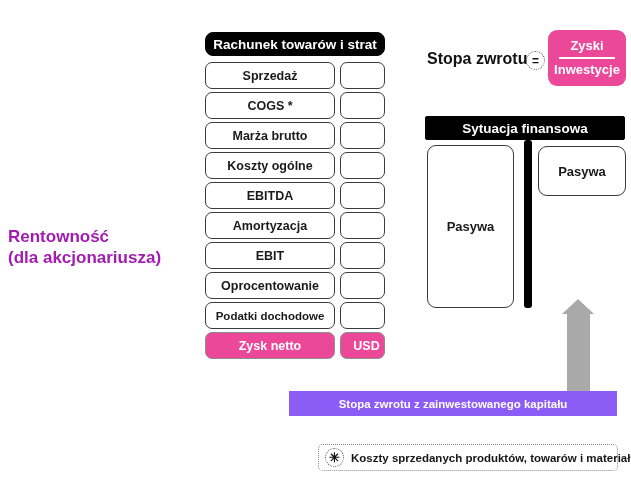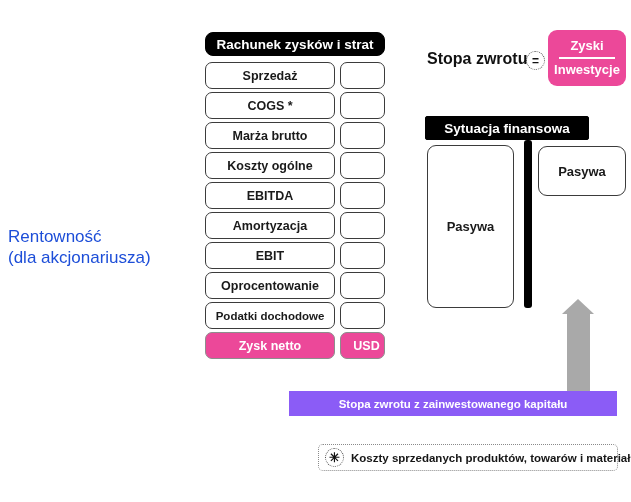--- a/index.html
+++ b/index.html
@@ -54,22 +54,22 @@
     border: 1.6px solid #8d8d8d;
   }
 
   
   #profitability-title {
     position: absolute;
     left: 8px;
     top: 226px;
     width: 190px;
     font-size: 17px;
-    font-weight: normal;
-    color: #1d4ed8;
+    font-weight: bold;
+    color: #a21caf;
     line-height: 1.25;
   }
 
   
   #pnl-header {
     left: 205px; top: 32px; width: 180px; height: 24px;
     font-size: 13.5px;
     border-radius: 8px;
   }
   .pnl-row-label {
@@ -123,21 +123,21 @@
   }
   #fraction-rule {
     width: 84%;
     height: 2px;
     background: #ffffff;
     margin: 3px 0;
   }
 
   
   #bs-header {
-    left: 425px; top: 116px; width: 164px; height: 24px;
+    left: 425px; top: 116px; width: 200px; height: 24px;
     font-size: 13.5px;
     border-radius: 2px;
   }
   #bs-divider {
     position: absolute;
     left: 524px; top: 140px;
     width: 8px; height: 168px;
     background: #000000;
     border-radius: 3px;
   }
@@ -228,21 +228,21 @@
 </head>
 <body>
 
 <div class="canvas">
 
   <div id="profitability-title">
     <div>Rentowność</div>
     <div>(dla akcjonariusza)</div>
   </div>
 
-  <div class="box box-black" id="pnl-header">Rachunek zysków i strat</div>
+  <div class="box box-black" id="pnl-header">Rachunek towarów i strat</div>
 
   <div id="pnl-rows">
       <div class="box pnl-row-label box-white" style="top: 62px;">Sprzedaż</div>
       <div class="box pnl-row-value box-white" style="top: 62px;"></div>
       <div class="box pnl-row-label box-white" style="top: 92px;">COGS *</div>
       <div class="box pnl-row-value box-white" style="top: 92px;"></div>
       <div class="box pnl-row-label box-white" style="top: 122px;">Marża brutto</div>
       <div class="box pnl-row-value box-white" style="top: 122px;"></div>
       <div class="box pnl-row-label box-white" style="top: 152px;">Koszty ogólne</div>
       <div class="box pnl-row-value box-white" style="top: 152px;"></div>

